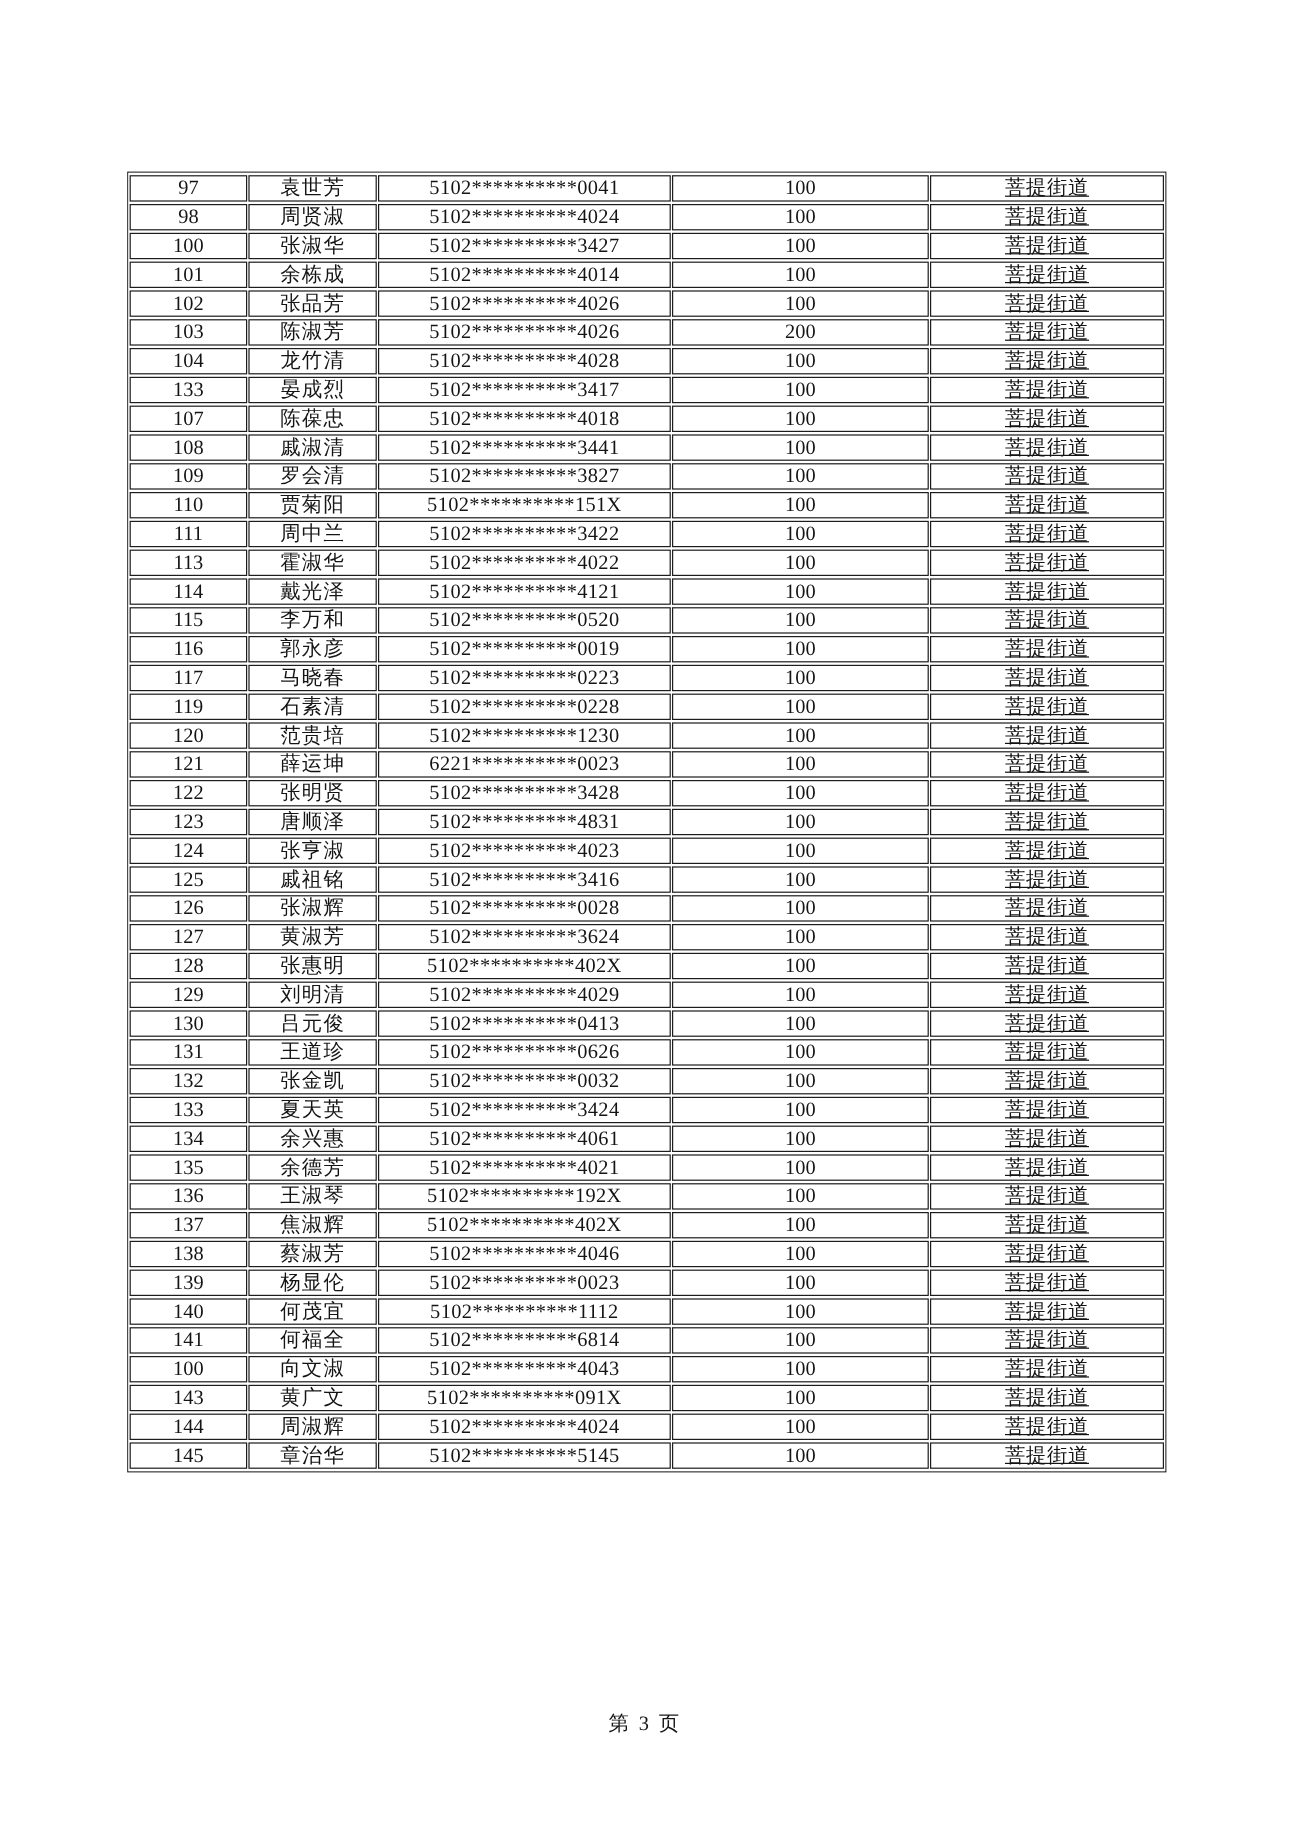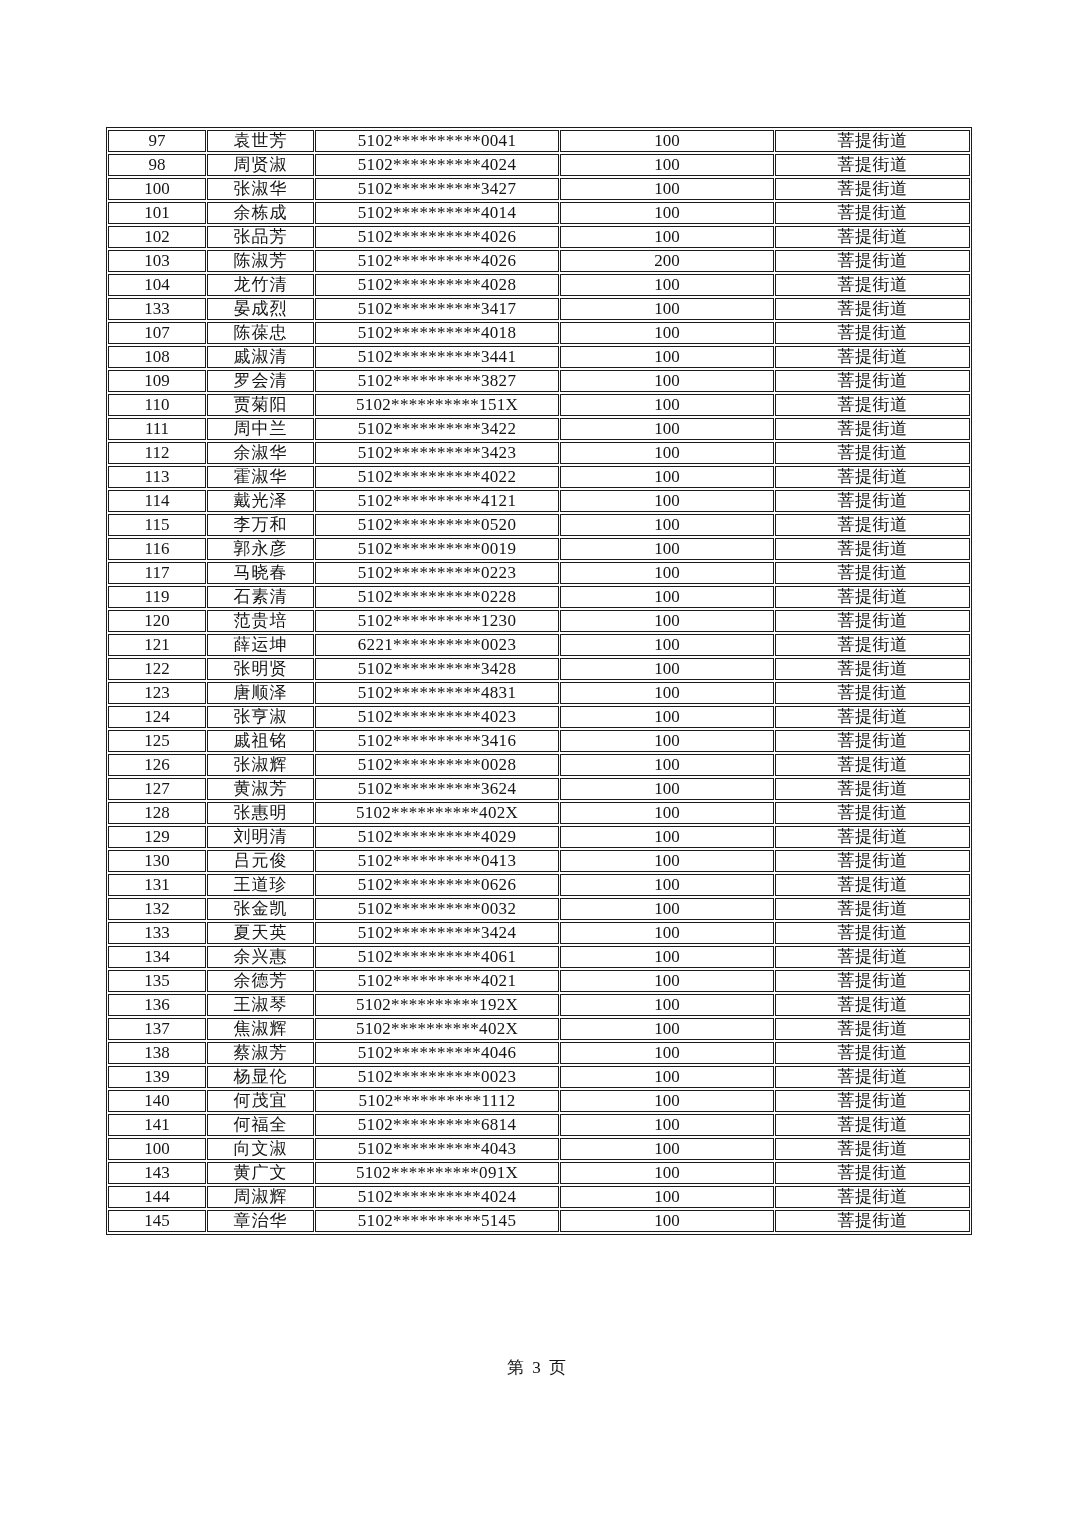--- a/index.html
+++ b/index.html
@@ -12,21 +12,21 @@
     width: 1075px;
     height: 1519px;
     background: #ffffff;
     font-family: "Liberation Serif", "DejaVu Serif", serif;
     color: #141414;
     overflow: hidden;
   }
   .table-wrap {
     position: absolute;
     left: 106px;
-    top: 127px;
+    top: 143px;
     width: 864px;
     border: 1px solid #1c1c1c;
     box-sizing: content-box;
   }
   table.roster {
     width: 864px;
     table-layout: fixed;
     border-collapse: separate;
     border-spacing: 1px 2px;
     background: #ffffff;
@@ -41,25 +41,25 @@
     font-size: 17px;
     line-height: 20px;
     color: #141414;
     white-space: nowrap;
     overflow: hidden;
   }
   td.c-seq    { font-size: 16.5px; }
   td.c-name   { letter-spacing: 1px; }
   td.c-id     { font-size: 17px; letter-spacing: 0.3px; }
   td.c-amount { font-size: 16.5px; }
-  td.c-street { letter-spacing: 0.5px; }
+  td.c-street { letter-spacing: 0.5px; text-decoration: underline; }
   .footer {
     position: absolute;
     left: 0;
-    top: 1356px;
+    top: 1425px;
     width: 100%;
     text-align: center;
     font-size: 17px;
     color: #141414;
     letter-spacing: 2px;
   }
 </style>
 </head>
 <body>
 
@@ -160,27 +160,20 @@
             <td class="c-street">菩提街道</td>
           </tr>
           <tr>
             <td class="c-seq">111</td>
             <td class="c-name">周中兰</td>
             <td class="c-id">5102**********3422</td>
             <td class="c-amount">100</td>
             <td class="c-street">菩提街道</td>
           </tr>
           <tr>
-            <td class="c-seq">112</td>
-            <td class="c-name">余淑华</td>
-            <td class="c-id">5102**********3423</td>
-            <td class="c-amount">100</td>
-            <td class="c-street">菩提街道</td>
-          </tr>
-          <tr>
             <td class="c-seq">113</td>
             <td class="c-name">霍淑华</td>
             <td class="c-id">5102**********4022</td>
             <td class="c-amount">100</td>
             <td class="c-street">菩提街道</td>
           </tr>
           <tr>
             <td class="c-seq">114</td>
             <td class="c-name">戴光泽</td>
             <td class="c-id">5102**********4121</td>

